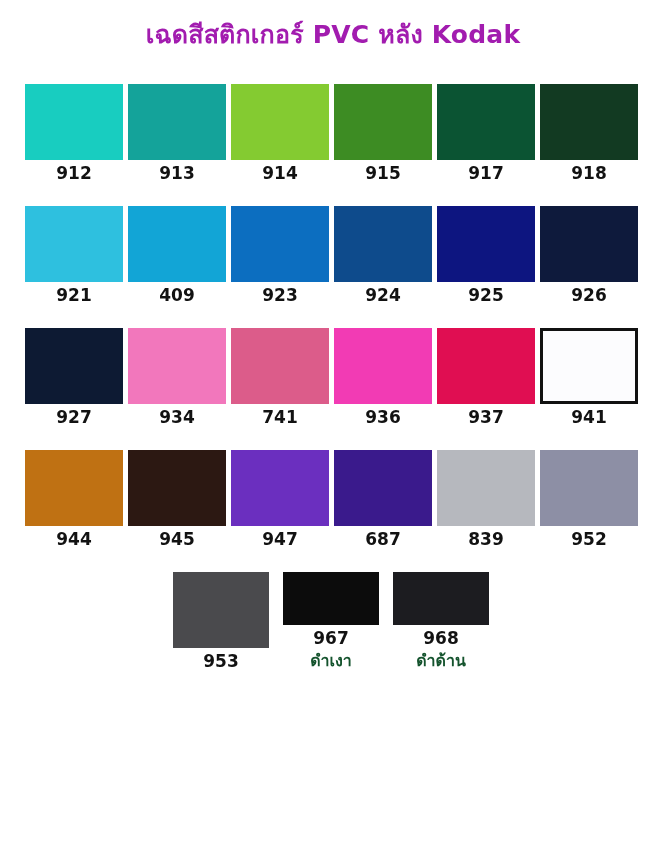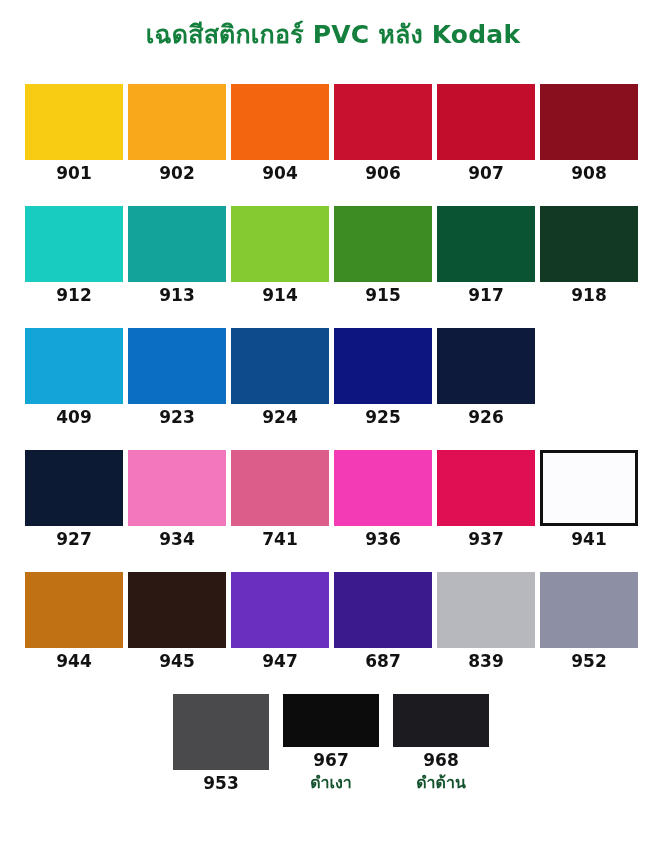--- a/index.html
+++ b/index.html
@@ -25,21 +25,21 @@
   .chart-title {
     position: absolute;
     top: 14px;
     left: 0;
     width: 666px;
     text-align: center;
     font-family: "DejaVu Sans", "Liberation Sans", sans-serif;
     font-size: 25px;
     font-weight: bold;
     letter-spacing: 0.2px;
-    color: #15803d;
+    color: #a21caf;
     white-space: nowrap;
   }
   .grid {
     position: absolute;
     top: 84px;
     left: 25px;
     width: 616px;
   }
   .swatch-row {
     display: flex;
@@ -104,46 +104,20 @@
 </head>
 <body>
 
 <div id="page">
 
   <div class="chart-title">เฉดสีสติกเกอร์ PVC หลัง Kodak</div>
 
   <div class="grid">
       <div class="swatch-row">
         <div class="swatch-cell">
-          <div class="swatch" style="background-color: rgb(249, 204, 20);"></div>
-          <div class="swatch-label">901</div>
-        </div>
-        <div class="swatch-cell">
-          <div class="swatch" style="background-color: rgb(249, 168, 27);"></div>
-          <div class="swatch-label">902</div>
-        </div>
-        <div class="swatch-cell">
-          <div class="swatch" style="background-color: rgb(243, 102, 13);"></div>
-          <div class="swatch-label">904</div>
-        </div>
-        <div class="swatch-cell">
-          <div class="swatch" style="background-color: rgb(200, 17, 46);"></div>
-          <div class="swatch-label">906</div>
-        </div>
-        <div class="swatch-cell">
-          <div class="swatch" style="background-color: rgb(194, 14, 44);"></div>
-          <div class="swatch-label">907</div>
-        </div>
-        <div class="swatch-cell">
-          <div class="swatch" style="background-color: rgb(138, 15, 30);"></div>
-          <div class="swatch-label">908</div>
-        </div>
-      </div>
-      <div class="swatch-row">
-        <div class="swatch-cell">
           <div class="swatch" style="background-color: rgb(24, 205, 192);"></div>
           <div class="swatch-label">912</div>
         </div>
         <div class="swatch-cell">
           <div class="swatch" style="background-color: rgb(20, 163, 154);"></div>
           <div class="swatch-label">913</div>
         </div>
         <div class="swatch-cell">
           <div class="swatch" style="background-color: rgb(132, 203, 49);"></div>
           <div class="swatch-label">914</div>
@@ -155,20 +129,24 @@
         <div class="swatch-cell">
           <div class="swatch" style="background-color: rgb(11, 84, 51);"></div>
           <div class="swatch-label">917</div>
         </div>
         <div class="swatch-cell">
           <div class="swatch" style="background-color: rgb(18, 58, 34);"></div>
           <div class="swatch-label">918</div>
         </div>
       </div>
       <div class="swatch-row">
+        <div class="swatch-cell">
+          <div class="swatch" style="background-color: rgb(46, 192, 223);"></div>
+          <div class="swatch-label">921</div>
+        </div>
         <div class="swatch-cell">
           <div class="swatch" style="background-color: rgb(18, 165, 214);"></div>
           <div class="swatch-label">409</div>
         </div>
         <div class="swatch-cell">
           <div class="swatch" style="background-color: rgb(12, 110, 192);"></div>
           <div class="swatch-label">923</div>
         </div>
         <div class="swatch-cell">
           <div class="swatch" style="background-color: rgb(14, 75, 140);"></div>

